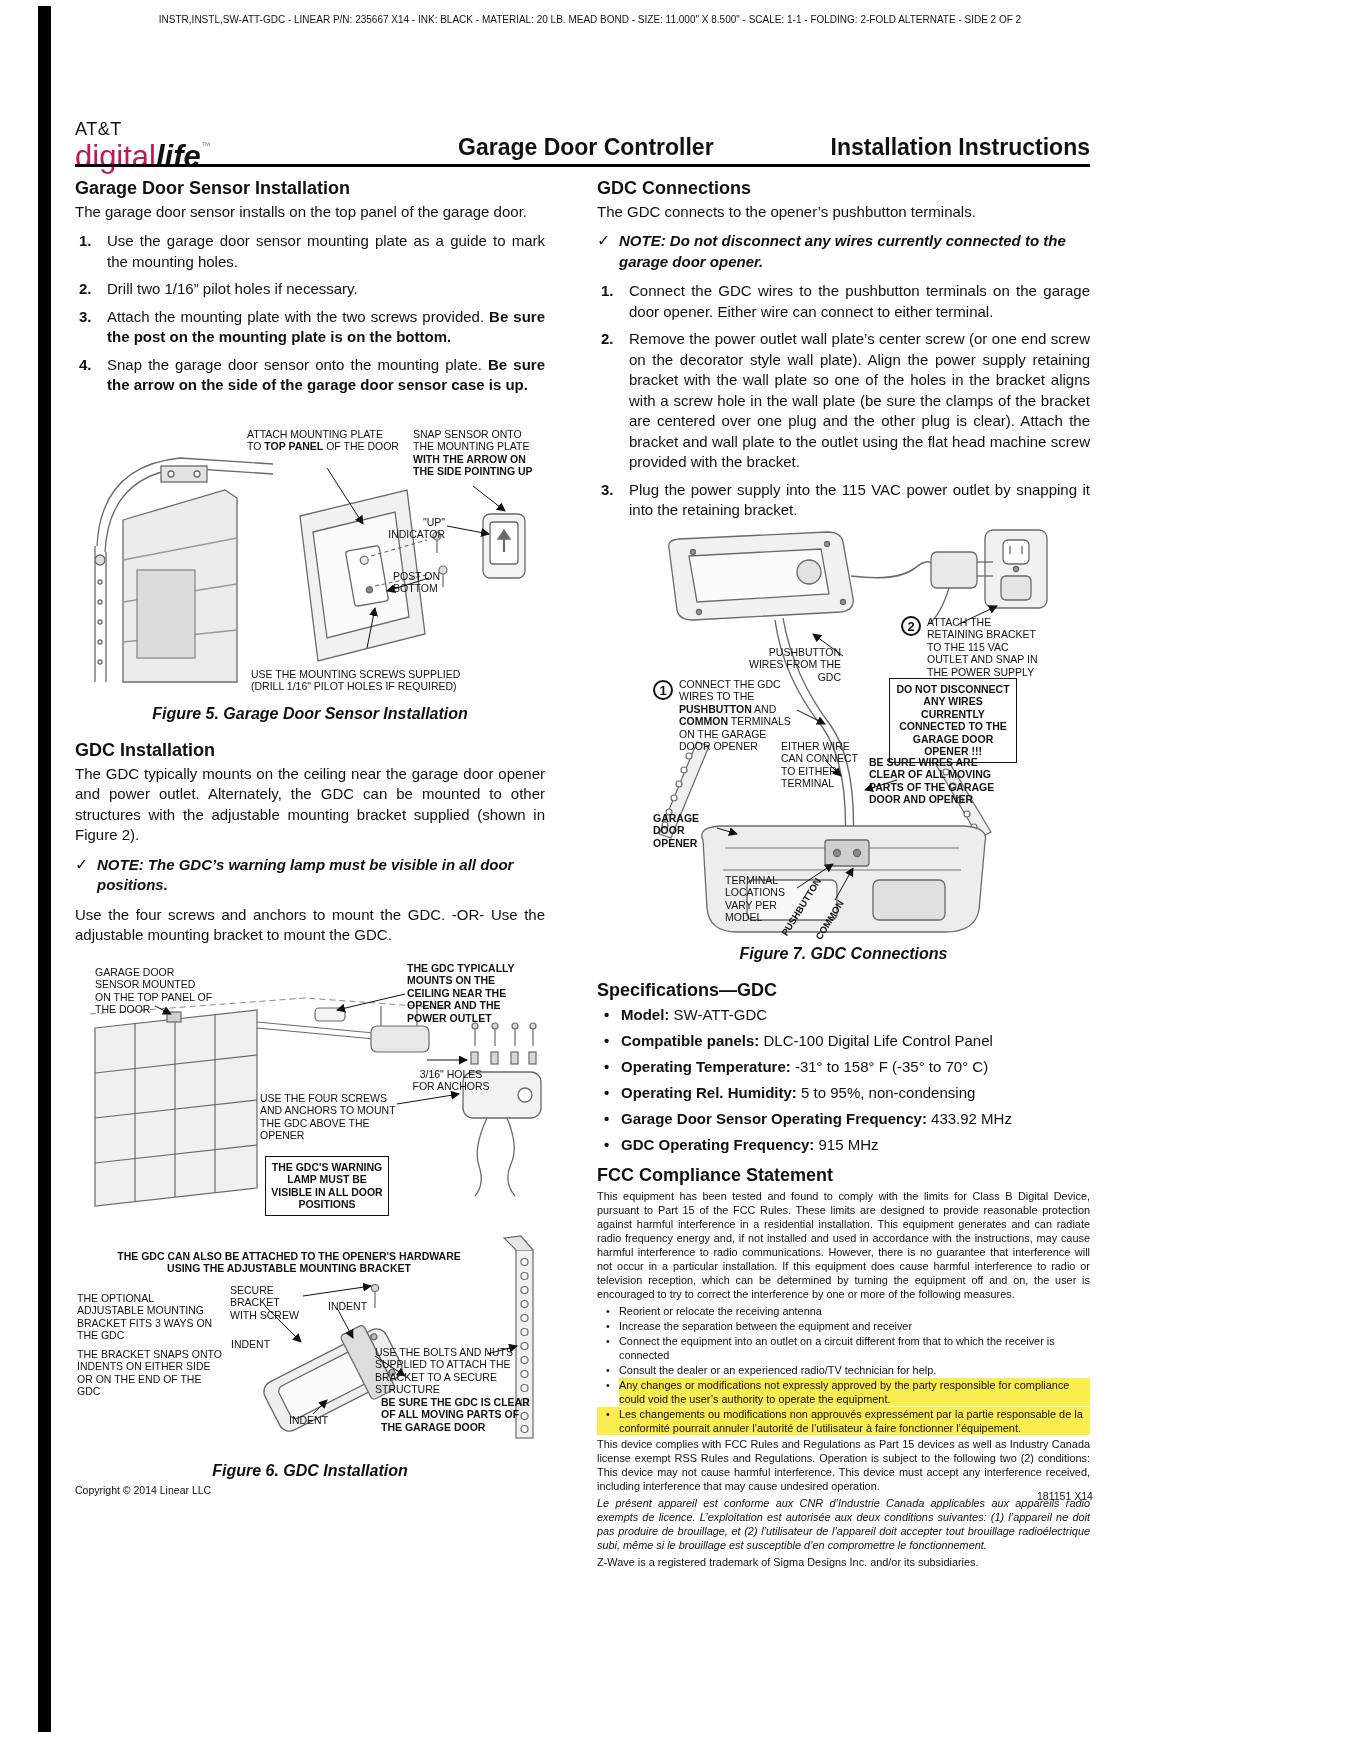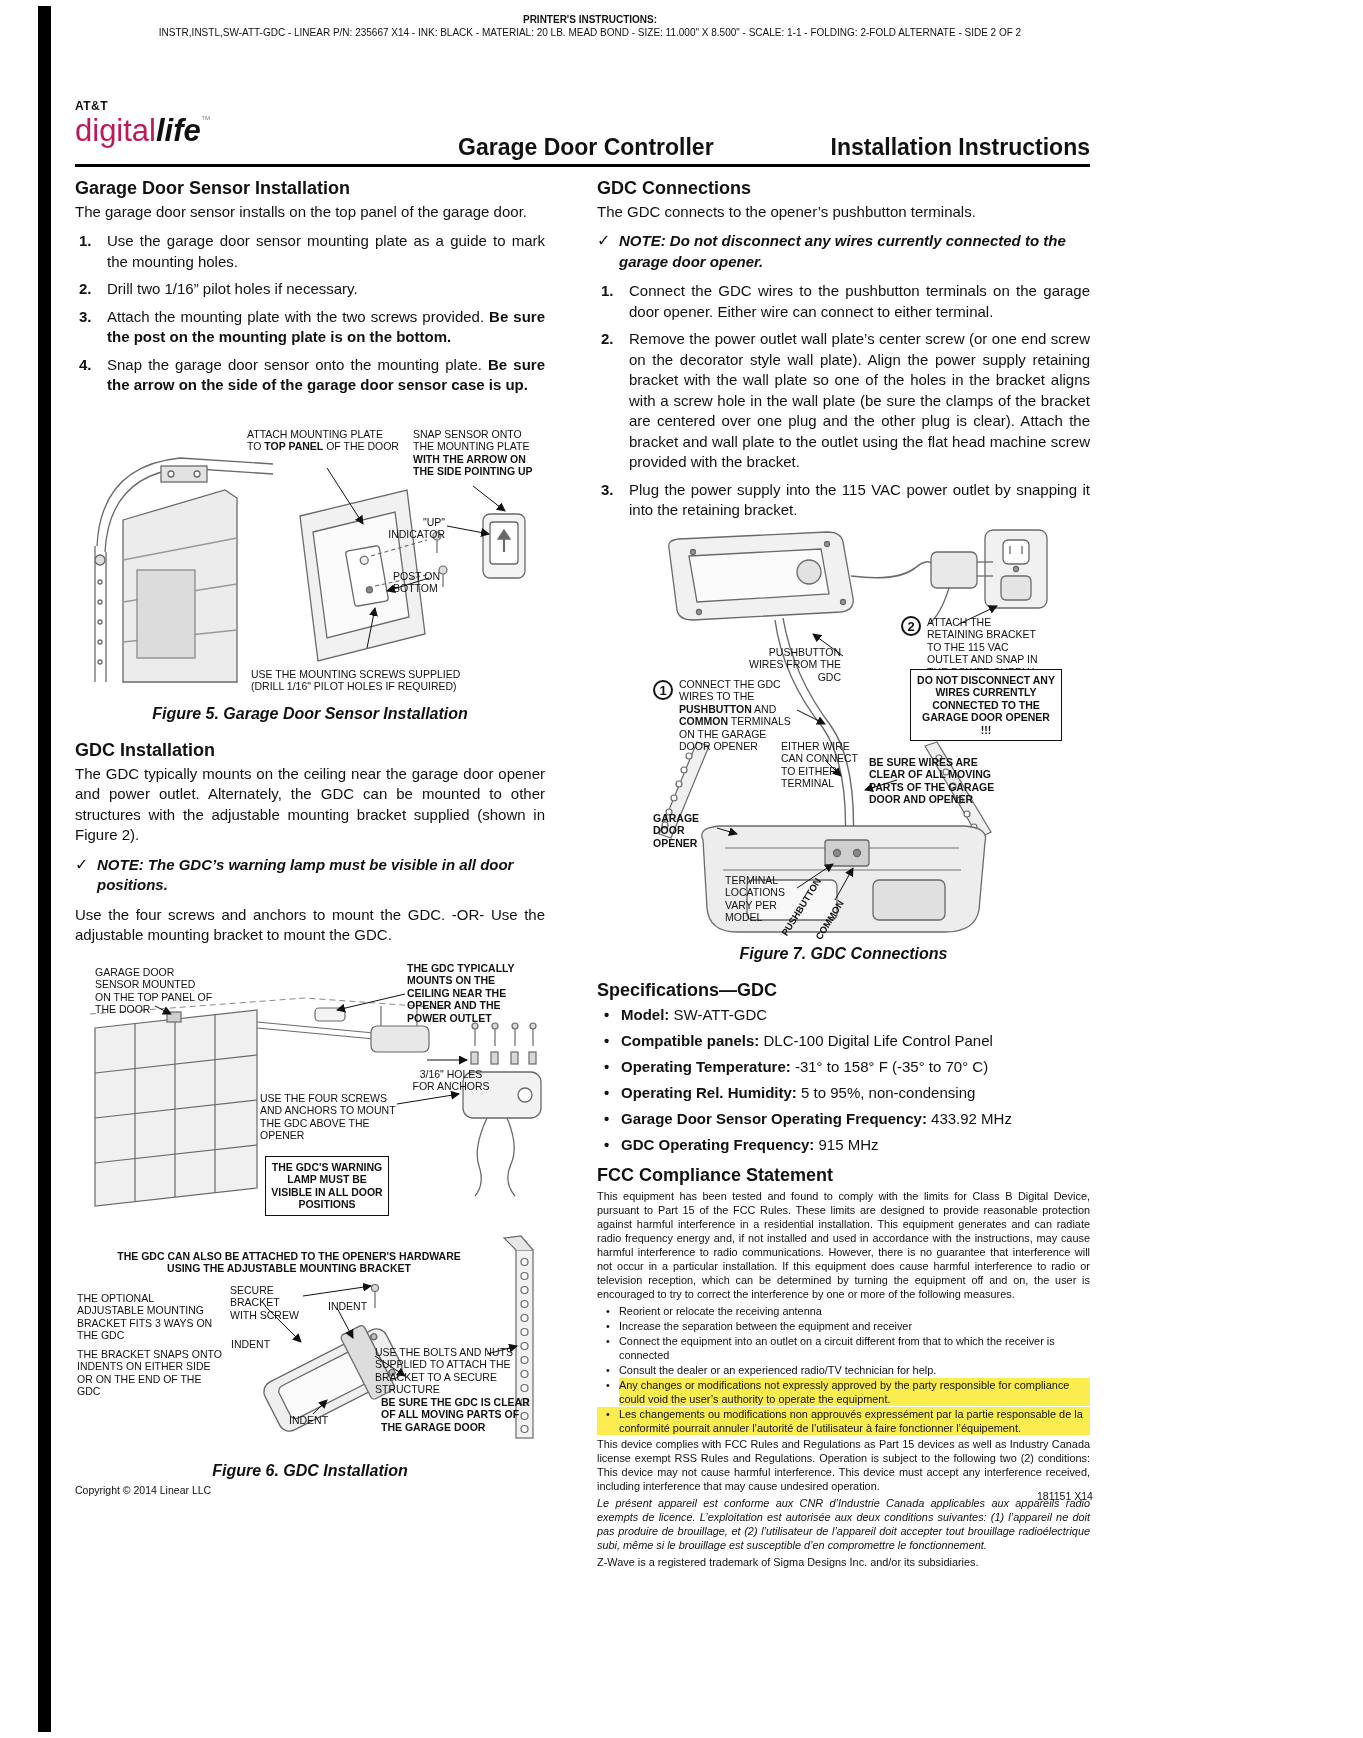--- a/index.html
+++ b/index.html
@@ -7,21 +7,21 @@
   .page {
     position:relative; width:1363px; height:1738px; background:#ffffff;
     font-family:"Liberation Sans","DejaVu Sans",sans-serif; color:#111; overflow:hidden;
   }
   .leftbar { position:absolute; left:38px; top:6px; width:13px; height:1726px; background:#000; }
 
   .printer { position:absolute; left:90px; top:13px; width:1000px; text-align:center; font-size:10px; line-height:13px; }
   .printer .l1 { font-weight:bold; }
 
   .brand { position:absolute; left:75px; top:100px; line-height:1; }
-  .brand .att { font-weight:bold; font-size:12px; letter-spacing:.5px; display:block; }
+  .brand .att { font-weight:normal; font-size:18px; letter-spacing:.5px; display:block;margin-top:20px; }
   .brand .dl { font-size:31px; margin-top:3px; display:block; }
   .brand .digital { color:#be185d; }
   .brand .life { color:#111; font-weight:bold; font-style:italic; }
   .brand .tm { font-size:10px; color:#8c8c8c; vertical-align:top; }
 
   .doc-title { position:absolute; top:134px; left:458px; font-size:23px; font-weight:bold; }
   .doc-subtitle { position:absolute; top:134px; right:273px; font-size:23px; font-weight:bold; }
   .rule { position:absolute; top:164px; left:75px; width:1015px; height:3px; background:#000; }
 
   .col { position:absolute; top:178px; font-size:15px; line-height:20.5px; }
@@ -63,21 +63,20 @@
   .footer-left  { position:absolute; left:75px;  top:1484px; font-size:10.5px; }
   .footer-right { position:absolute; left:1037px; top:1490px; font-size:10.5px; }
 </style>
 </head>
 <body>
 
 <div class="page">
   <div class="leftbar"></div>
 
   <div class="printer">
-    <div class="l1">PRINTER'S INSTRUCTIONS:</div>
     <div class="l2">INSTR,INSTL,SW-ATT-GDC - LINEAR P/N: 235667 X14 - INK: BLACK - MATERIAL: 20 LB. MEAD BOND - SIZE: 11.000" X 8.500" - SCALE: 1-1 - FOLDING: 2-FOLD ALTERNATE - SIDE 2 OF 2</div>
   </div>
 
   <div class="brand">
     <span class="att">AT&amp;T</span>
     <span class="dl"><span class="digital">digital</span><span class="life">life</span><span class="tm">™</span></span>
   </div>
   <div class="doc-title">Garage Door Controller</div>
   <div class="doc-subtitle">Installation Instructions</div>
   <div class="rule"></div>
@@ -385,21 +384,21 @@
           <line x1="120" y1="300" x2="140" y2="306"></line>
           <line x1="200" y1="360" x2="236" y2="336"></line>
           <line x1="238" y1="372" x2="256" y2="340"></line>
         </g>
       </svg>
       <div class="badge" style="left:304px; top:88px;">2</div>
       <div class="callout" style="left:330px; top:88px; width:120px;">ATTACH THE RETAINING BRACKET TO THE 115 VAC OUTLET AND SNAP IN THE POWER SUPPLY</div>
       <div class="callout rt" style="left:150px; top:118px; width:94px;">PUSHBUTTON WIRES FROM THE GDC</div>
       <div class="badge" style="left:56px; top:152px;">1</div>
       <div class="callout" style="left:82px; top:150px; width:118px;"><span>CONNECT THE GDC WIRES TO THE </span><b>PUSHBUTTON</b><span> AND </span><b>COMMON</b><span> TERMINALS ON THE GARAGE DOOR OPENER</span></div>
-      <div class="callout box" style="left:292px; top:141px; width:152px;margin-left:21px;">DO NOT DISCONNECT ANY WIRES CURRENTLY CONNECTED TO THE GARAGE DOOR OPENER !!!</div>
+      <div class="callout box" style="left:292px; top:150px; width:128px;">DO NOT DISCONNECT ANY WIRES CURRENTLY CONNECTED TO THE GARAGE DOOR OPENER !!!</div>
       <div class="callout" style="left:184px; top:212px; width:92px;">EITHER WIRE CAN CONNECT TO EITHER TERMINAL</div>
       <div class="callout b" style="left:272px; top:228px; width:126px;">BE SURE WIRES ARE CLEAR OF ALL MOVING PARTS OF THE GARAGE DOOR AND OPENER</div>
       <div class="callout b" style="left:56px; top:284px; width:64px;">GARAGE DOOR OPENER</div>
       <div class="callout" style="left:128px; top:346px; width:72px;">TERMINAL LOCATIONS VARY PER MODEL</div>
       <div class="rot" style="left:196px; top:392px;">PUSHBUTTON</div>
       <div class="rot" style="left:230px; top:396px;">COMMON</div>
     </div>
     <div class="figcap">Figure 7. GDC Connections</div>
 
     <div class="sec">Specifications—GDC</div>

